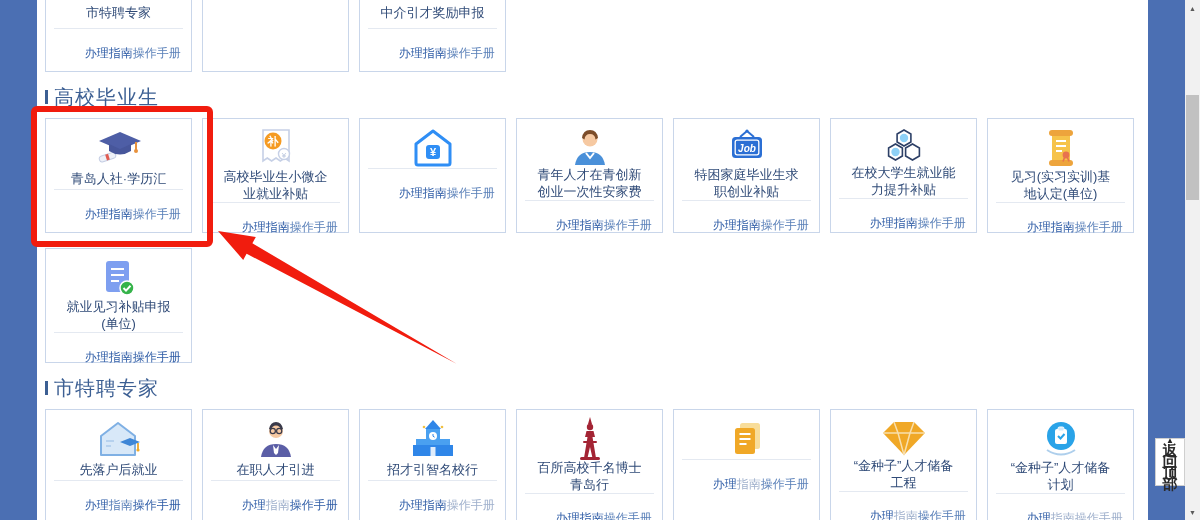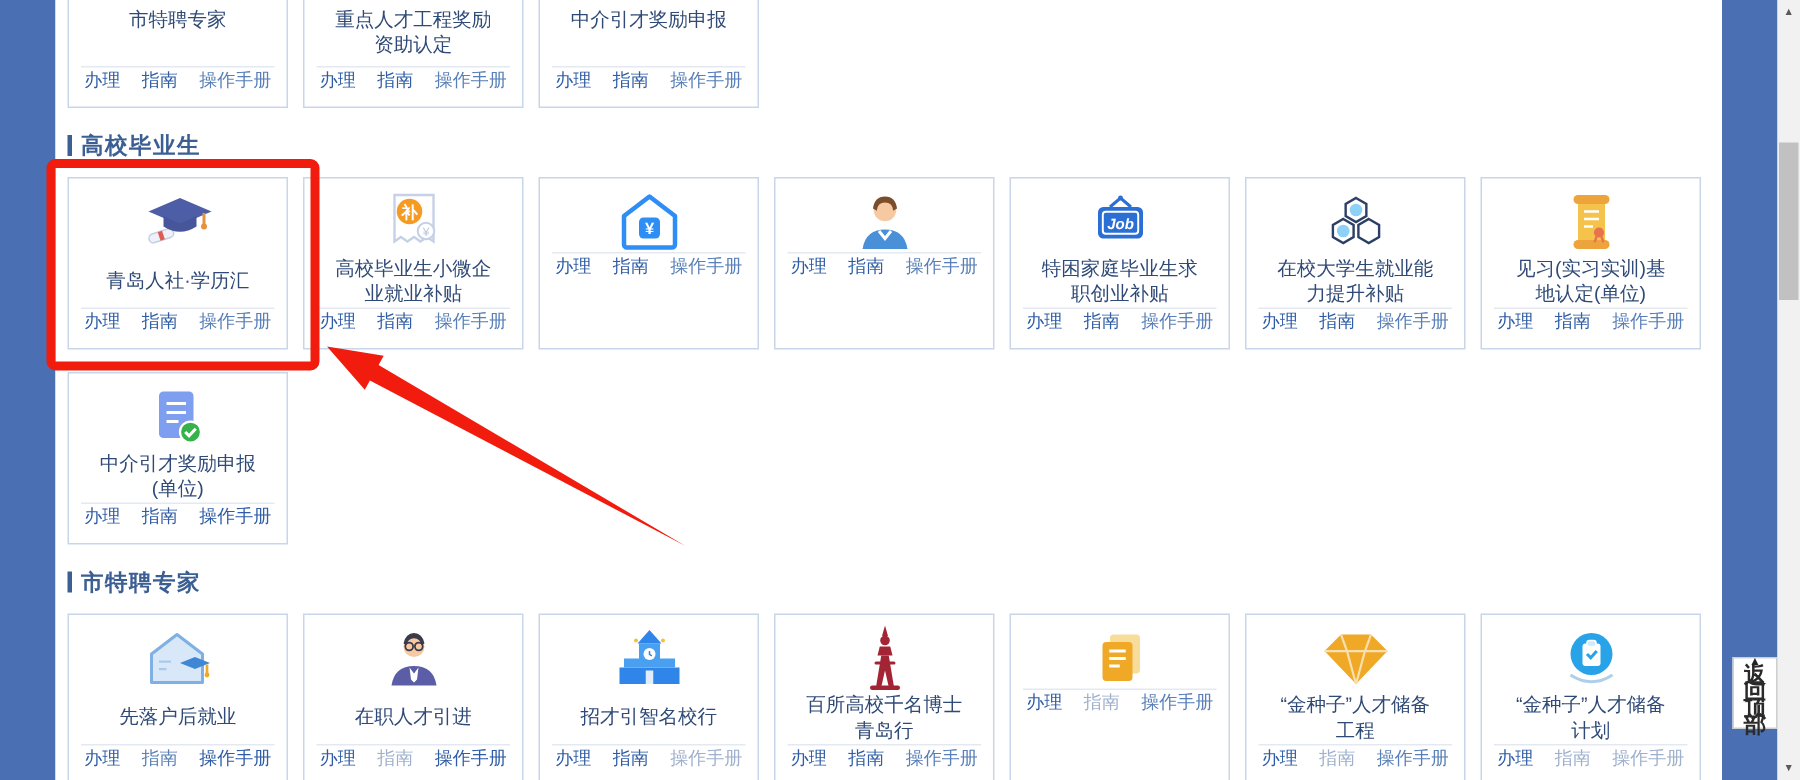--- a/index.html
+++ b/index.html
@@ -20,38 +20,38 @@
     background:#ffffff;
     font-family:"Liberation Sans","DejaVu Sans",sans-serif;
   }
   .border-left{position:absolute;left:0;top:0;width:37px;height:520px;background:var(--c-border);}
   .border-right{position:absolute;left:1148px;top:0;width:37px;height:520px;background:var(--c-border);}
   .content{position:absolute;left:37px;top:0;width:915px;height:520px;background:#fff;}
   .card-grid{display:grid;grid-template-columns:repeat(7,147px);column-gap:10px;row-gap:15px;margin:11px 0 0 8px;}
   .card-grid.top-cut{margin:-50px 0 0 8px;}
   .section-header{display:flex;align-items:center;gap:6px;margin:15px 0 0 8px;height:20px;}
   .section-bar{width:3px;height:14px;background:var(--c-section-title);}
-  .section-title{font-size:15px;font-weight:700;color:var(--c-section-title);letter-spacing:1px;}
+  .section-title{font-size:20px;font-weight:400;color:var(--c-section-title);letter-spacing:1px;}
   .card{
     box-sizing:border-box;height:115px;background:#fff;
     border:1px solid var(--c-card-border);
     display:flex;flex-direction:column;align-items:center;
     cursor:pointer;
   }
   .top-cut .card{height:122px;}
   .card-icon{margin-top:9px;height:40px;display:flex;align-items:center;justify-content:center;}
   .card-title{
     margin:auto 6px;max-width:106px;text-align:center;
     font-size:13px;line-height:17px;color:var(--c-card-title);
   }
   .top-cut .card-title{margin-top:53px;margin-bottom:auto;}
   .card-footer{
     width:86%;border-top:1px solid #e4e9f1;
-    display:flex;justify-content:space-between;align-items:center;
-    padding:0 2px 9px;margin-bottom:0;
+    display:flex;justify-content:flex-end;align-items:center;
+    padding:16px 2px 9px;margin-bottom:0;
   }
   .card-link{font-size:12px;cursor:pointer;white-space:nowrap;}
   .tone-strong{color:var(--c-link-strong);}
   .tone-mid{color:var(--c-link-mid);}
   .tone-muted{color:var(--c-link-muted);}
   
   .scrollbar{position:absolute;left:1185px;top:0;width:15px;height:520px;background:var(--c-scroll-track);}
   .sb-arrow{position:absolute;left:0;width:15px;height:12px;display:flex;align-items:center;justify-content:center;
     font-size:7px;color:#5a5a5a;cursor:pointer;}
   .sb-arrow.up{top:2px;}
@@ -82,21 +82,20 @@
     <div class="card-grid top-cut">
       <div class="card">
         <div class="card-title">市特聘专家</div>
         <div class="card-footer">
           <span class="card-link tone-strong">办理</span>
           <span class="card-link tone-strong">指南</span>
           <span class="card-link tone-mid">操作手册</span>
         </div>
       </div>
       <div class="card">
-        <div class="card-title">重点人才工程奖励资助认定</div>
         <div class="card-footer">
           <span class="card-link tone-strong">办理</span>
           <span class="card-link tone-strong">指南</span>
           <span class="card-link tone-mid">操作手册</span>
         </div>
       </div>
       <div class="card">
         <div class="card-title">中介引才奖励申报</div>
         <div class="card-footer">
           <span class="card-link tone-strong">办理</span>
@@ -163,20 +162,21 @@
       </div>
       <div class="card">
         <div class="card-icon">
           <svg width="40" height="38" viewBox="0 0 40 38">
   <circle cx="20" cy="11" r="7.5" fill="#f6c9a2"></circle>
   <path d="M12,10 q1,-8 8,-8 q7,0 8,8 l-2.5,1.5 q-0.5,-5.5 -5.5,-5.5 q-5,0 -5.5,5.5 z" fill="#7c4d2a"></path>
   <path d="M5,37 q2,-13 15,-13 q13,0 15,13 z" fill="#4a90d9"></path>
   <path d="M16,25 l4,5 4,-5" fill="none" stroke="#fff" stroke-width="2"></path>
 </svg>
         </div>
+        <div class="card-title">青年人才在青创新创业一次性安家费</div>
         <div class="card-footer">
           <span class="card-link tone-strong">办理</span>
           <span class="card-link tone-strong">指南</span>
           <span class="card-link tone-mid">操作手册</span>
         </div>
       </div>
       <div class="card">
         <div class="card-icon">
           <svg width="42" height="38" viewBox="0 0 42 38">
   <path d="M14,9 L21,3 L28,9" fill="none" stroke="#2b6fd4" stroke-width="2"></path>
@@ -230,21 +230,21 @@
       </div>
       <div class="card">
         <div class="card-icon">
           <svg width="38" height="40" viewBox="0 0 38 40">
   <rect x="6" y="3" width="23" height="31" rx="3" fill="#7e9ff0"></rect>
   <path d="M11,11 h13 M11,17 h13 M11,23 h8" stroke="#fff" stroke-width="2"></path>
   <circle cx="27" cy="30" r="7" fill="#35b34a" stroke="#fff" stroke-width="1.5"></circle>
   <path d="M23.5,30 l2.5,2.6 4.5,-4.8" fill="none" stroke="#fff" stroke-width="2"></path>
 </svg>
         </div>
-        <div class="card-title">中介引才奖励申报(单位)</div>
+        <div class="card-title">就业见习补贴申报(单位)</div>
         <div class="card-footer">
           <span class="card-link tone-strong">办理</span>
           <span class="card-link tone-strong">指南</span>
           <span class="card-link tone-strong">操作手册</span>
         </div>
       </div>
     </div>
     <div class="section-header">
       <div class="section-bar"></div>
       <div class="section-title">市特聘专家</div>

